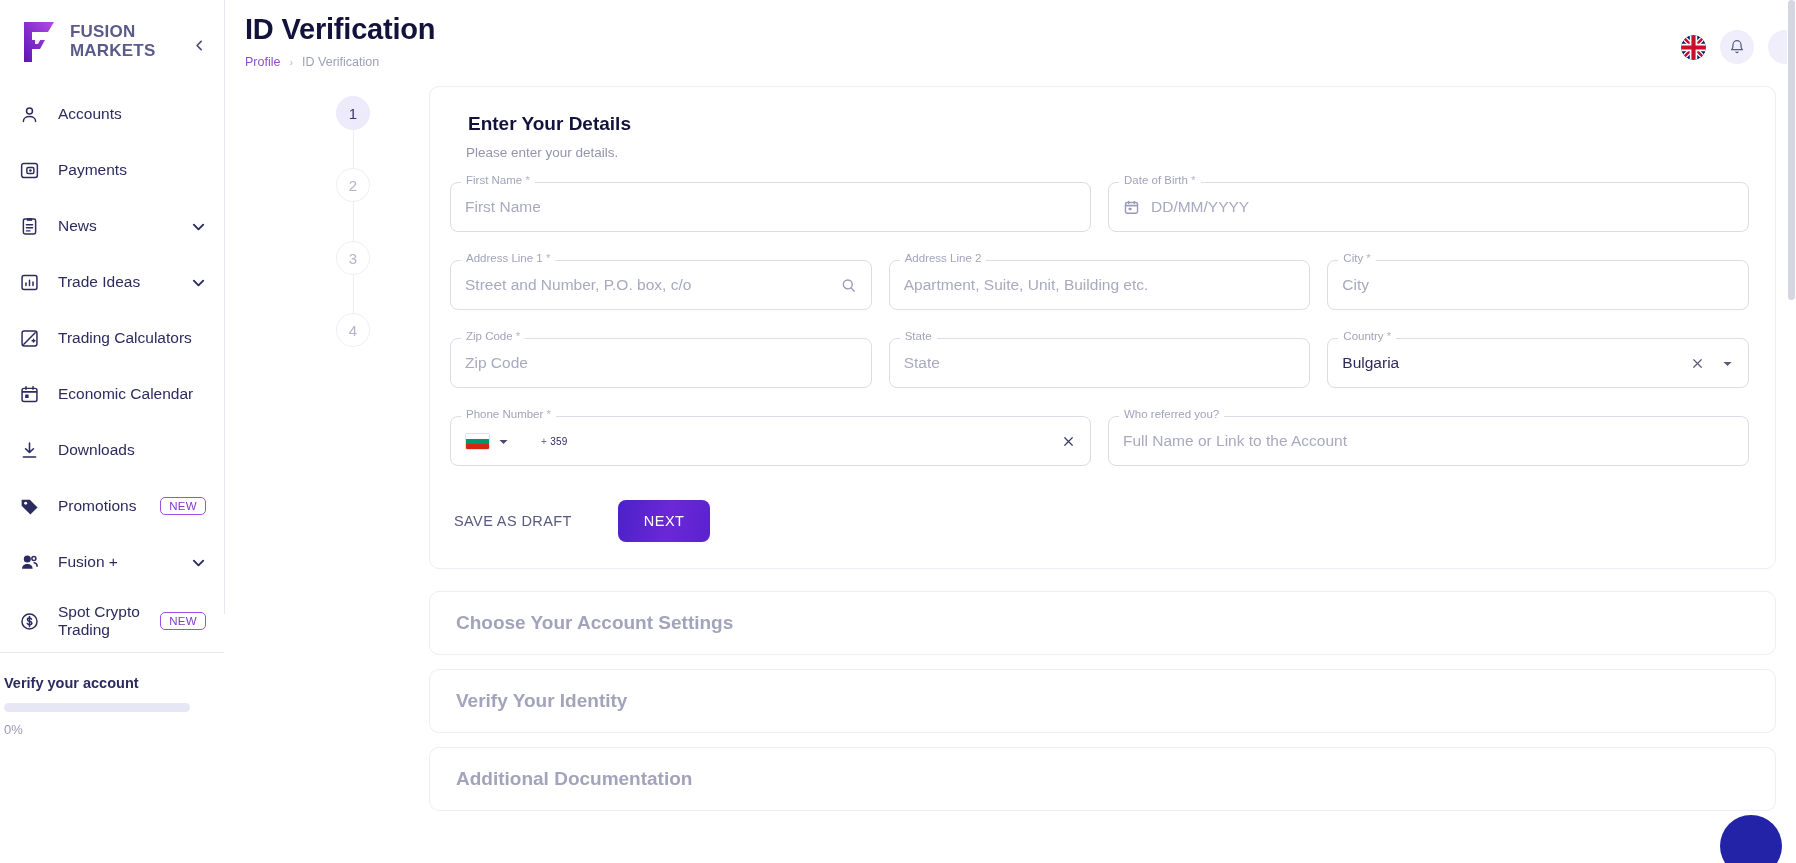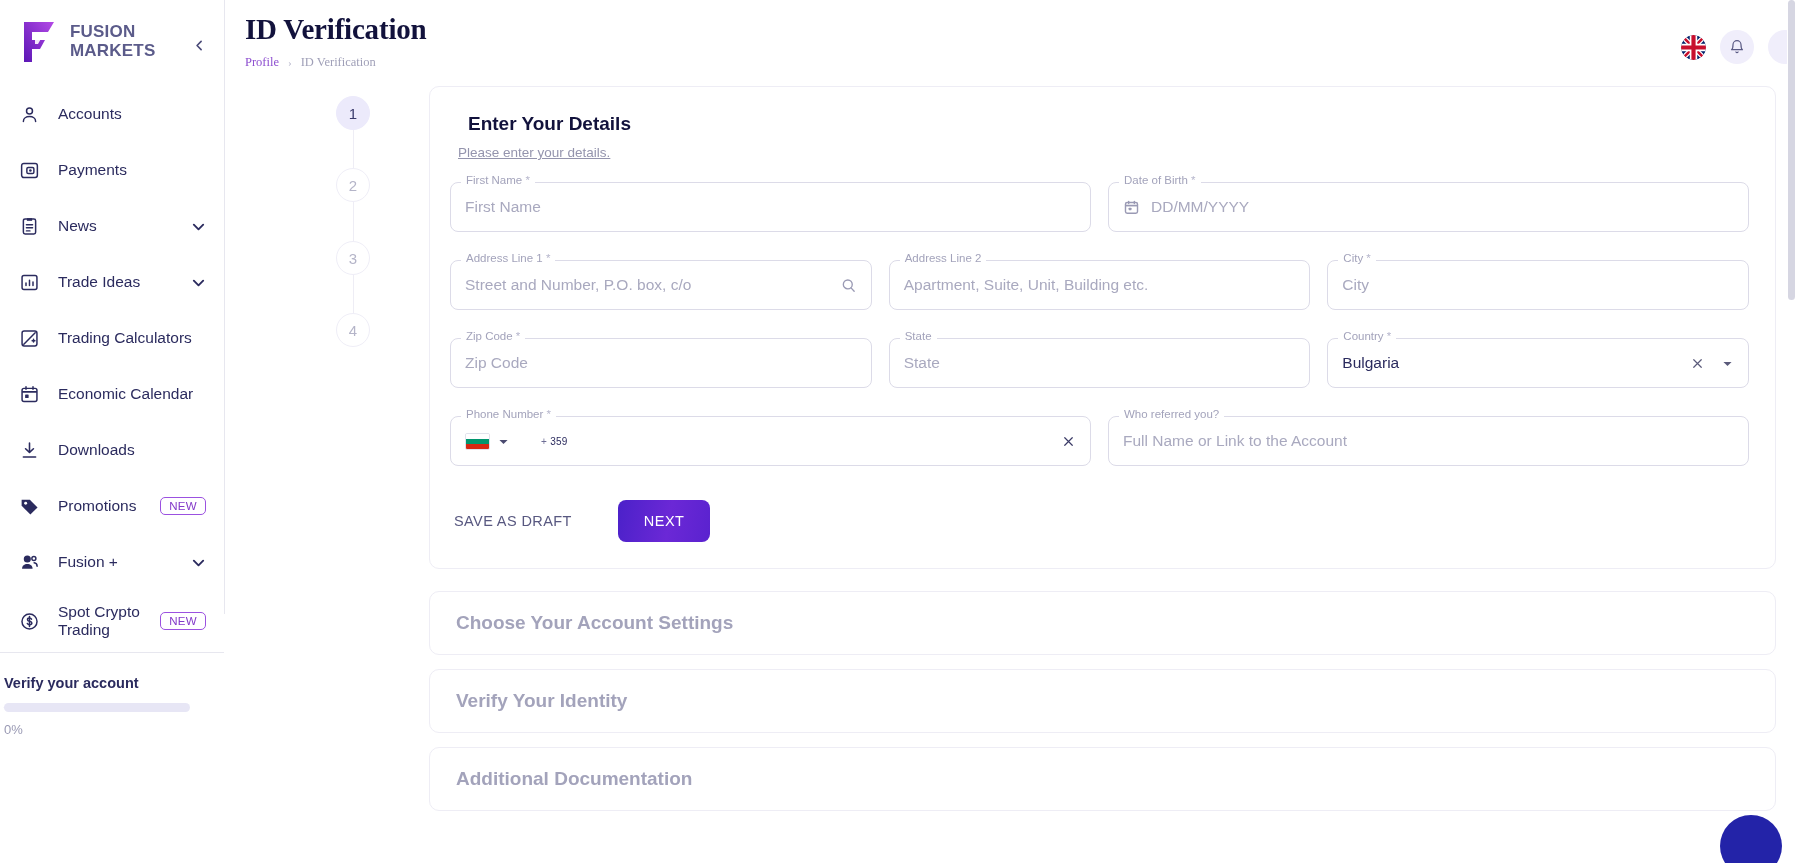--- a/index.html
+++ b/index.html
@@ -90,21 +90,20 @@
     flex: 1 1 auto;
     height: 863px;
     background: #ffffff;
     position: relative;
     overflow: hidden;
   }
   .topbar {
     height: 78px;
     display: flex; align-items: flex-start; justify-content: space-between;
     padding: 12px 20px 0 20px;
-    font-family: Liberation Serif, serif;
   }
   .page-title {
     font-size: 29px; font-weight: 700; color: #12123c;
     letter-spacing: -.2px; margin: 0; line-height: 1.2;
   }
   .breadcrumb { margin-top: 8px; font-size: 12.5px; display: flex; align-items: center; gap: 9px; }
   .crumb-link { color: #8e4fd0; cursor: pointer; }
   .crumb-sep { color: #b9b9cc; font-size: 11px; }
   .crumb-current { color: #a0a0b8; }
 
@@ -153,21 +152,21 @@
   .cards { flex: 1 1 auto; margin-left: 48px; padding-top: 8px; }
 
   .card {
     border: 1px solid #eeedf5;
     border-radius: 10px;
     background: #fff;
     padding: 26px 26px 26px 20px;
     margin-bottom: 22px;
   }
   .card-title { font-size: 19px; font-weight: 700; color: #12123c; margin: 0 0 10px 18px; }
-  .card-sub { font-size: 13.5px; color: #9494ad; margin: 0 0 22px 8px; text-decoration: underline; }
+  .card-sub { font-size: 13.5px; color: #9494ad; margin: 0 0 22px 16px; }
 
   .form-row { display: flex; gap: 17px; margin-bottom: 28px; }
   .field { position: relative; flex: 1 1 0; }
   .field.half { flex: 0 0 calc(50% - 8.5px); }
 
   .fieldbox {
     height: 50px;
     border: 1px solid #dcdbe8;
     border-radius: 8px;
     display: flex; align-items: center;

